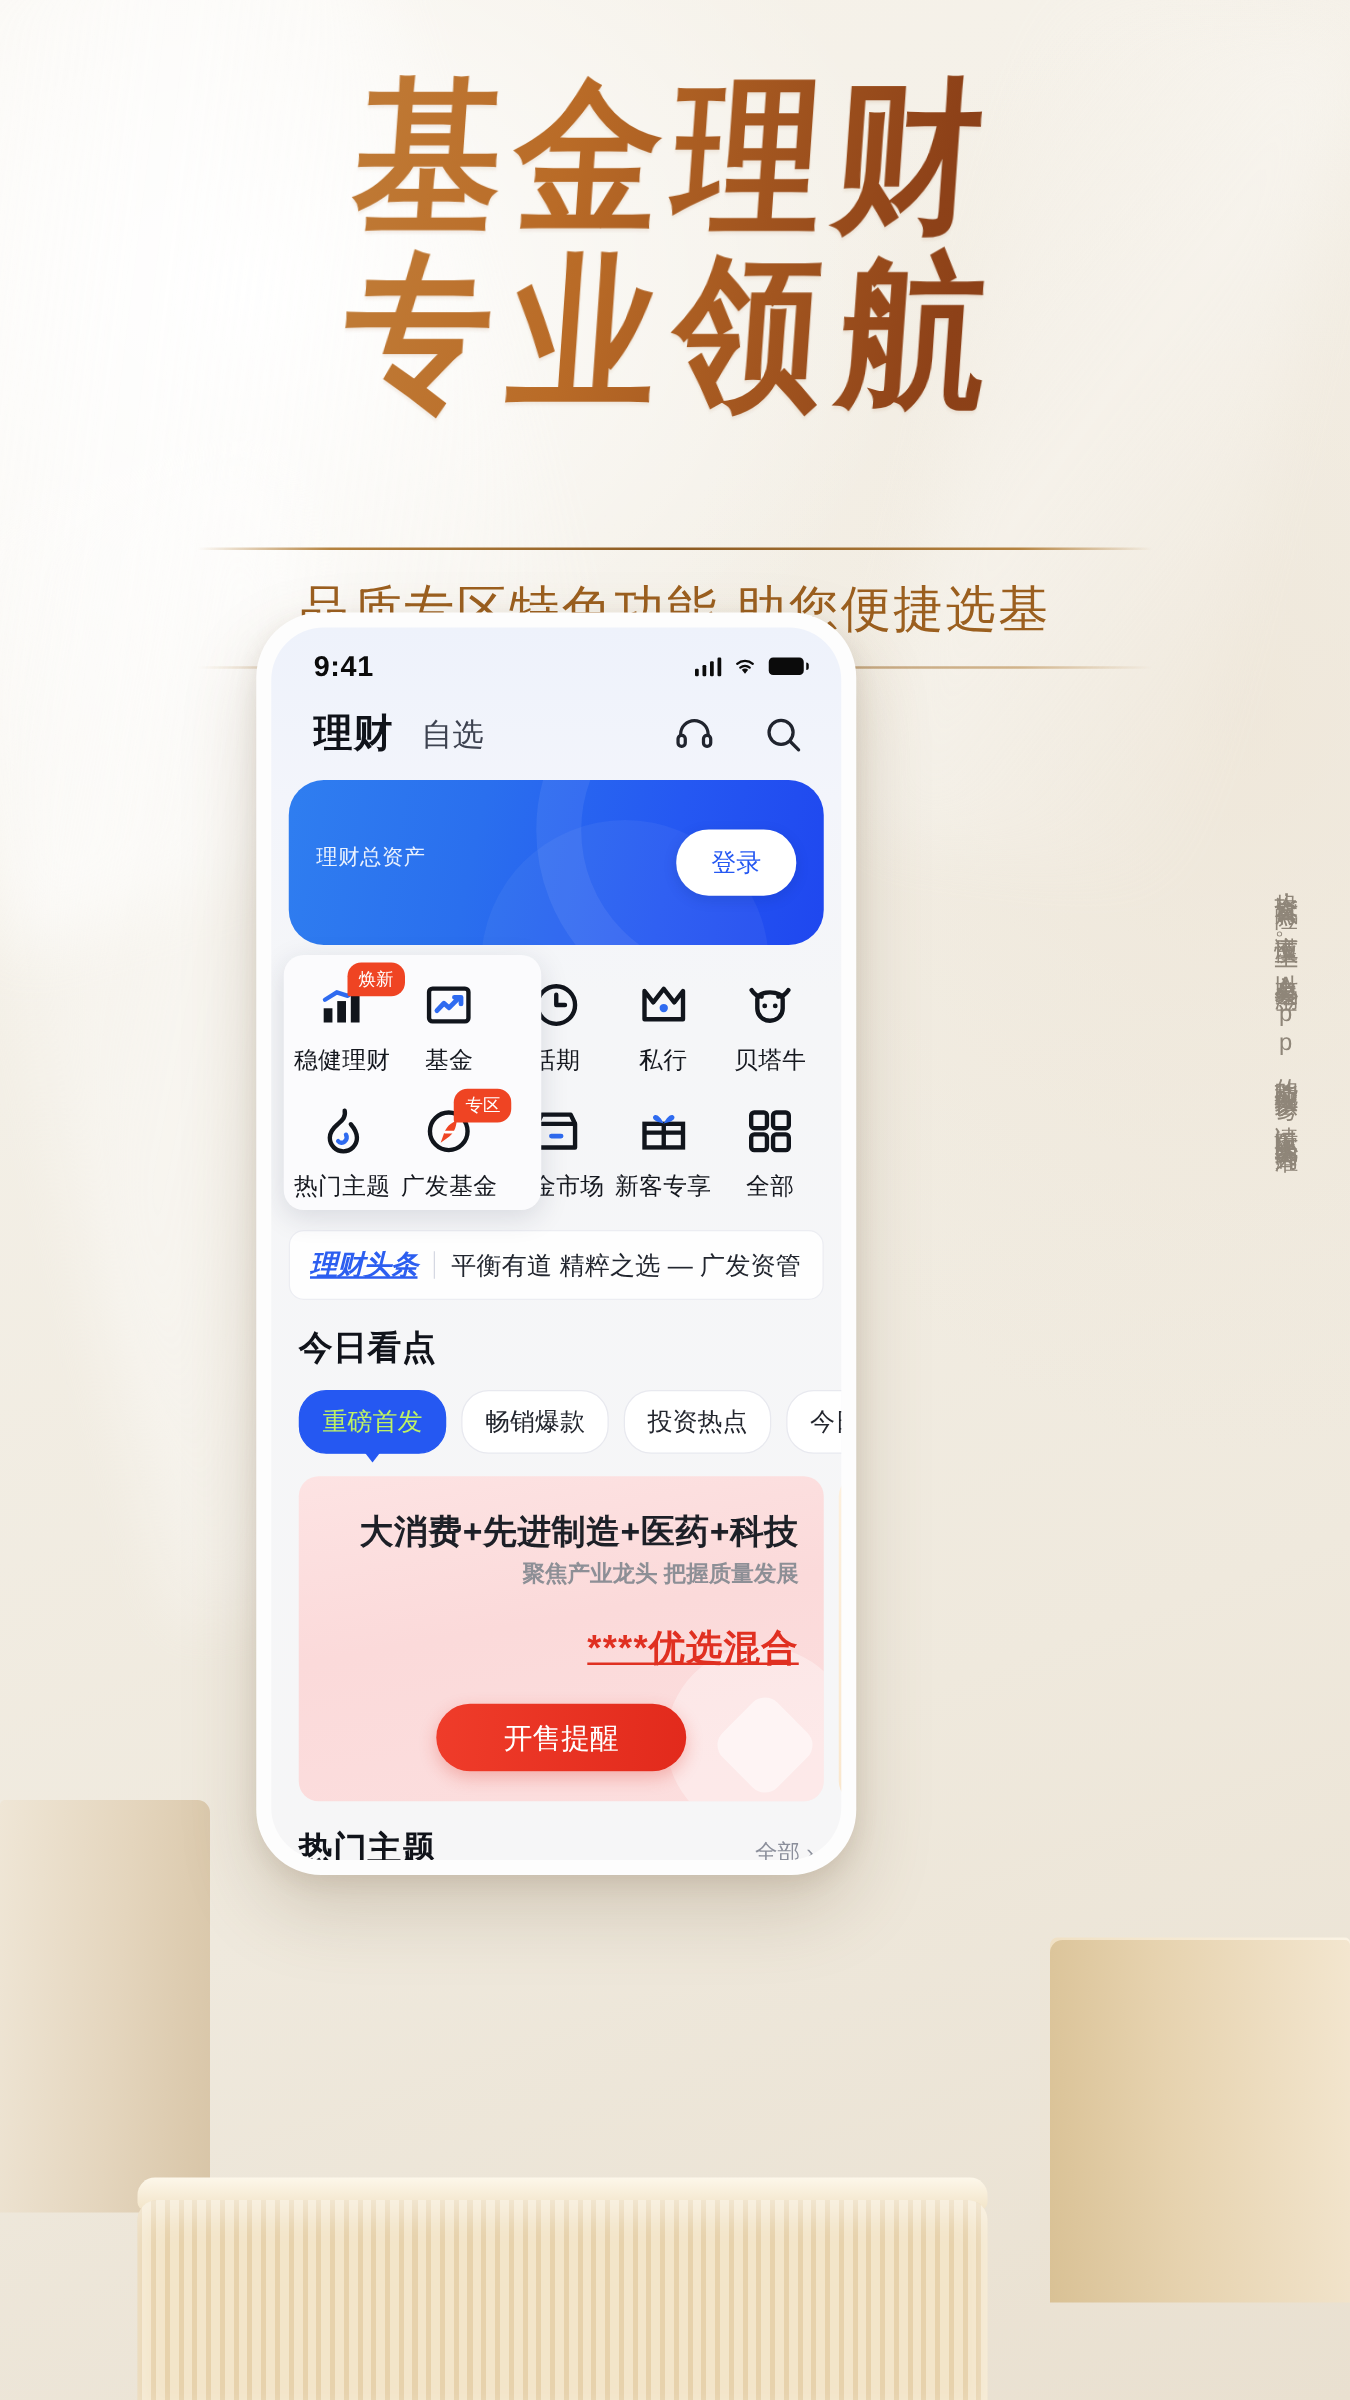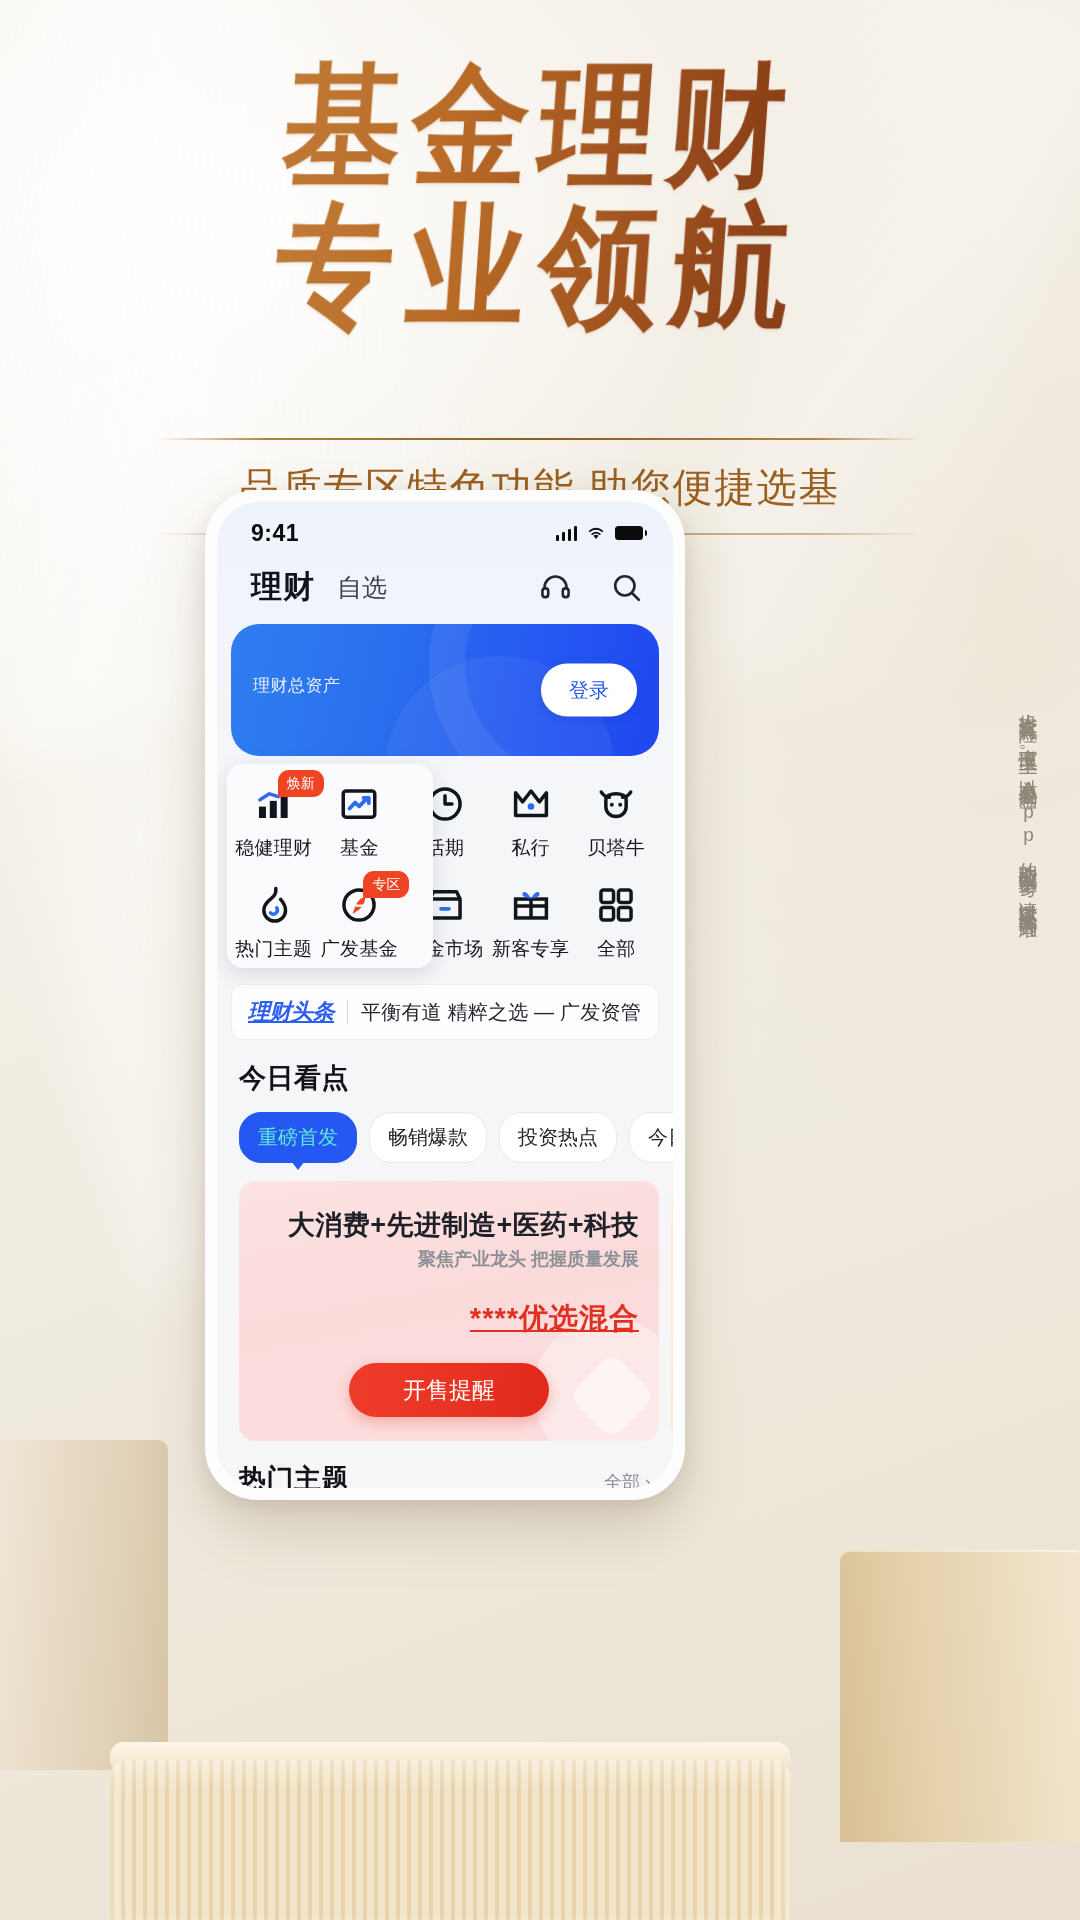--- a/index.html
+++ b/index.html
@@ -200,21 +200,21 @@
   .sec-more { font-size: 18px; color: #8b8f9b; }
 
   
   .chips { display: flex; gap: 12px; padding: 8px 20px 4px 22px; }
   .chip {
     font-size: 20px; padding: 11px 18px; border-radius: 22px;
     background: #fff; color: #23262e; border: 1px solid #e8e9ef;
     white-space: nowrap;
   }
   .chip.active {
-    background: #2558f2; color: #5eead4; border-color: #2558f2; font-weight: 500;
+    background: #2558f2; color: #bef264; border-color: #2558f2; font-weight: 500;
     position: relative;
     text-align: center;
   }
   .chip.active::after {
     content: ""; position: absolute; left: 50%; bottom: -8px; margin-left: -7px;
     border-left: 7px solid transparent; border-right: 7px solid transparent;
     border-top: 9px solid #2558f2;
   }
 
   

